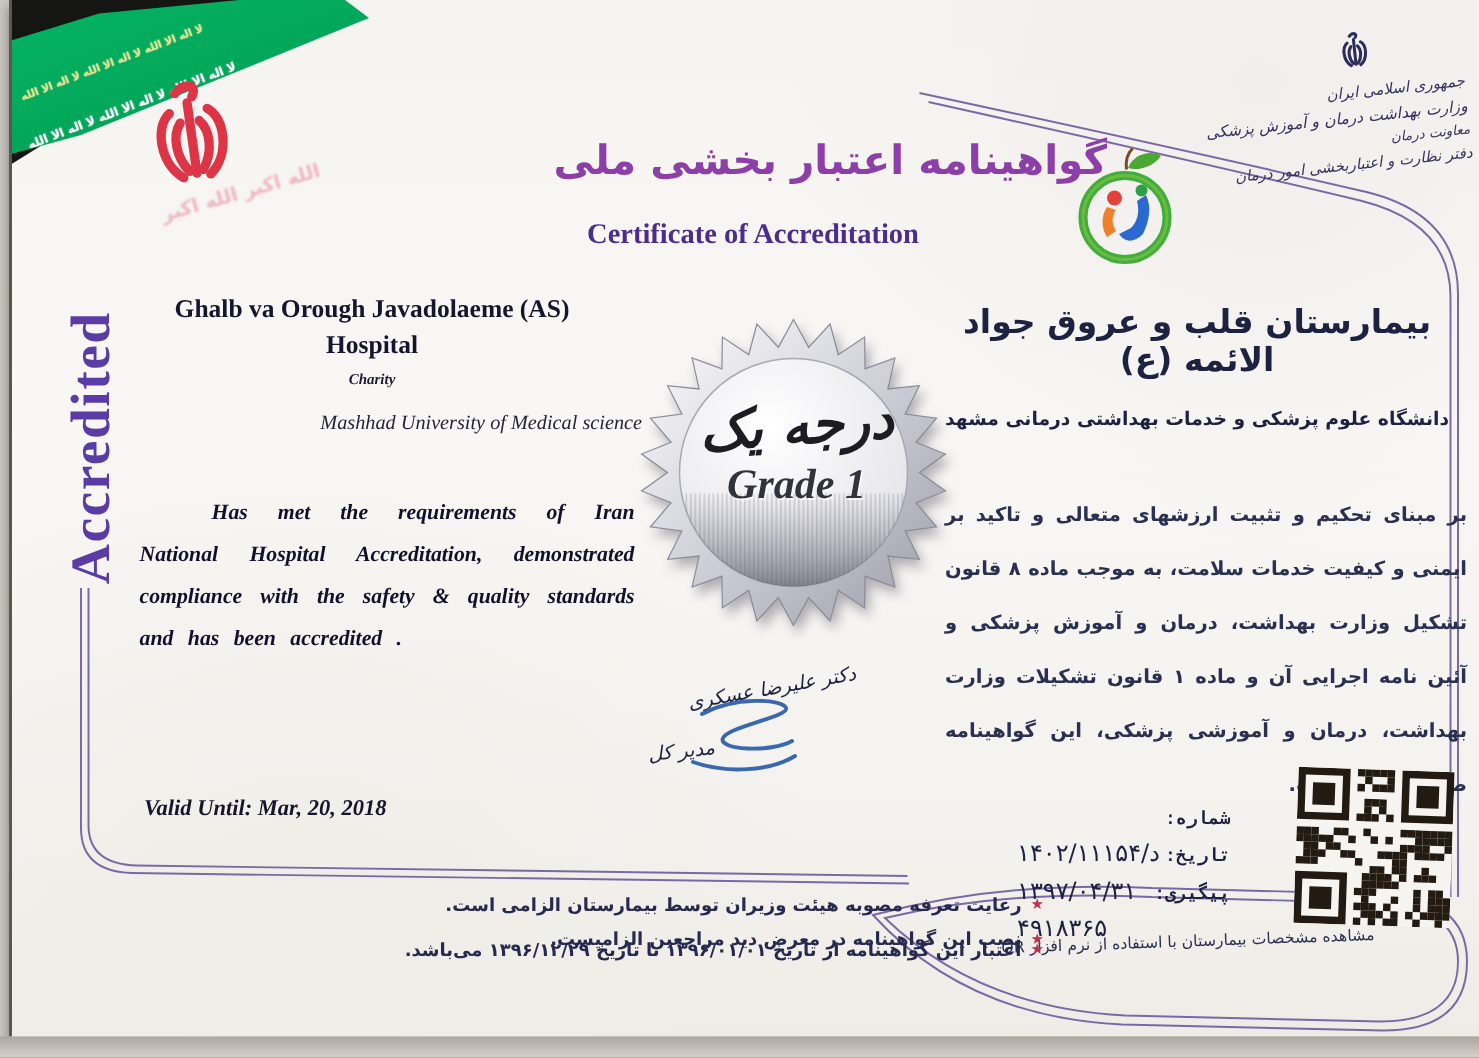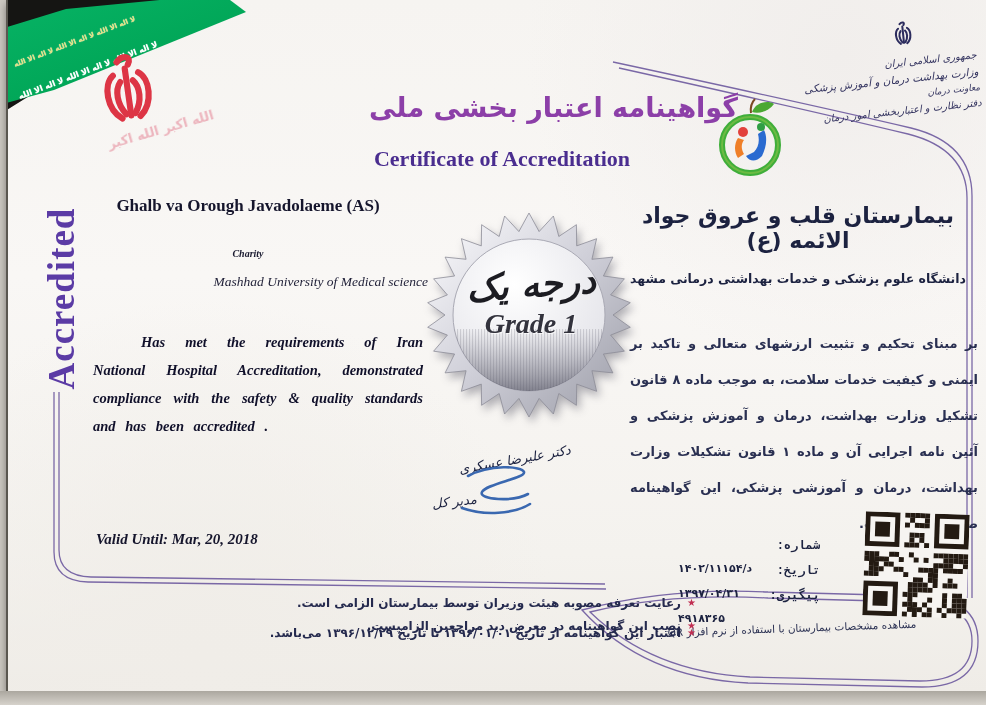--- a/index.html
+++ b/index.html
@@ -36,21 +36,21 @@
   
   .ministry{position:absolute;right:8px;top:24px;width:210px;text-align:right;direction:rtl;
       transform:rotate(-6deg);color:#33335f;}
   .ministry .line{font-style:italic;line-height:16px;white-space:nowrap;}
   .ministry svg{margin:0 58px 2px 0;display:inline-block;}
 
   
   .title-fa{position:absolute;left:330px;top:92px;width:400px;direction:rtl;
       font-size:27px;font-weight:bold;color:#8c3fa8;letter-spacing:0;}
   .title-en{position:absolute;left:364px;top:146px;width:260px;text-align:center;
-      font-family:"Liberation Serif",serif;font-weight:bold;font-size:22px;color:#4a2d8f;}
+      font-family:"Liberation Serif",serif;font-weight:bold;font-size:19px;color:#4a2d8f;}
 
   
   .logo{position:absolute;left:702px;top:96px;}
 
   
   .ribbon{position:absolute;left:-77px;top:277px;width:260px;text-align:center;
       transform:rotate(-90deg);font-family:"Liberation Serif",serif;font-weight:bold;
       font-size:37px;color:#5b3ba5;letter-spacing:1px;}
   .en-name1{position:absolute;left:60px;top:196px;width:360px;text-align:center;
       font-family:"Liberation Serif",serif;font-weight:bold;font-size:17px;color:#15152c;}
@@ -89,21 +89,21 @@
       color:#1c2240;direction:rtl;transform:rotate(-10deg);}
   .sig-title{position:absolute;left:424px;top:494px;font-size:13px;font-style:italic;
       color:#1c2240;direction:rtl;transform:rotate(-6deg);}
   .sig-mark{position:absolute;left:448px;top:458px;}
 
   
   .qr{position:absolute;left:856px;top:513px;transform:rotate(2deg);}
   .registry{position:absolute;left:670px;top:533px;width:142px;direction:rtl;}
   .reg-row{display:flex;justify-content:space-between;height:25px;align-items:center;}
   .reg-label{font-size:12px;font-weight:bold;color:#1c2240;font-family:Liberation Mono, monospace;}
-  .reg-value{font-size:11px;font-weight:bold;color:#1c2240;direction:ltr;margin-top:45px;}
+  .reg-value{font-size:16px;font-weight:normal;color:#1c2240;direction:ltr;margin-top:45px;}
   .qr-caption{position:absolute;left:604px;top:622px;width:360px;text-align:center;direction:rtl;
       font-size:10.5px;color:#2a3052;transform:rotate(-2deg);}
 
   
   .note{position:absolute;right:290px;direction:rtl;white-space:nowrap;
       font-size:12px;color:#252a4e;font-weight:bold;}
   .note .star{color:#c12f52;font-size:10px;margin-left:6px;position:relative;top:-1px;}
 </style>
 </head>
 <body>
@@ -170,20 +170,21 @@
       <circle cx="40" cy="49" r="28" fill="none" stroke="#8bc34a" stroke-width="2" opacity=".6"></circle>
       <circle cx="33" cy="36" r="5" fill="#e2413c"></circle>
       <path d="M28,42 C24,48 24,56 28,62 L34,58 C31,53 31,48 34,44 Z" fill="#ef7f28"></path>
       <path d="M36,60 C40,66 46,66 52,60 C56,52 58,42 54,34 L48,38 C50,46 48,52 44,56 Z" fill="#2a6ad0"></path>
       <circle cx="51" cy="31" r="4" fill="#2f9e44"></circle>
     </svg>
 
     <div class="ribbon">Accredited</div>
 
     <div class="en-name1">Ghalb va Orough Javadolaeme (AS)</div>
+    <div class="en-name2">Hospital</div>
     <div class="en-charity">Charity</div>
     <div class="en-univ">Mashhad University of Medical science</div>
     <div class="en-statement">Has met the requirements of Iran National Hospital Accreditation, demonstrated compliance with the safety &amp; quality standards and has been accredited .</div>
     <div class="valid">Valid Until: Mar, 20, 2018</div>
 
     <svg class="seal" width="216" height="216" viewBox="0 0 216 216">
       <defs>
         <linearGradient id="sealGrad" x1="0" y1="0" x2="1" y2="1">
           <stop offset="0" stop-color="#fdfdff"></stop>
             <stop offset=".5" stop-color="#cfcfd8"></stop>

